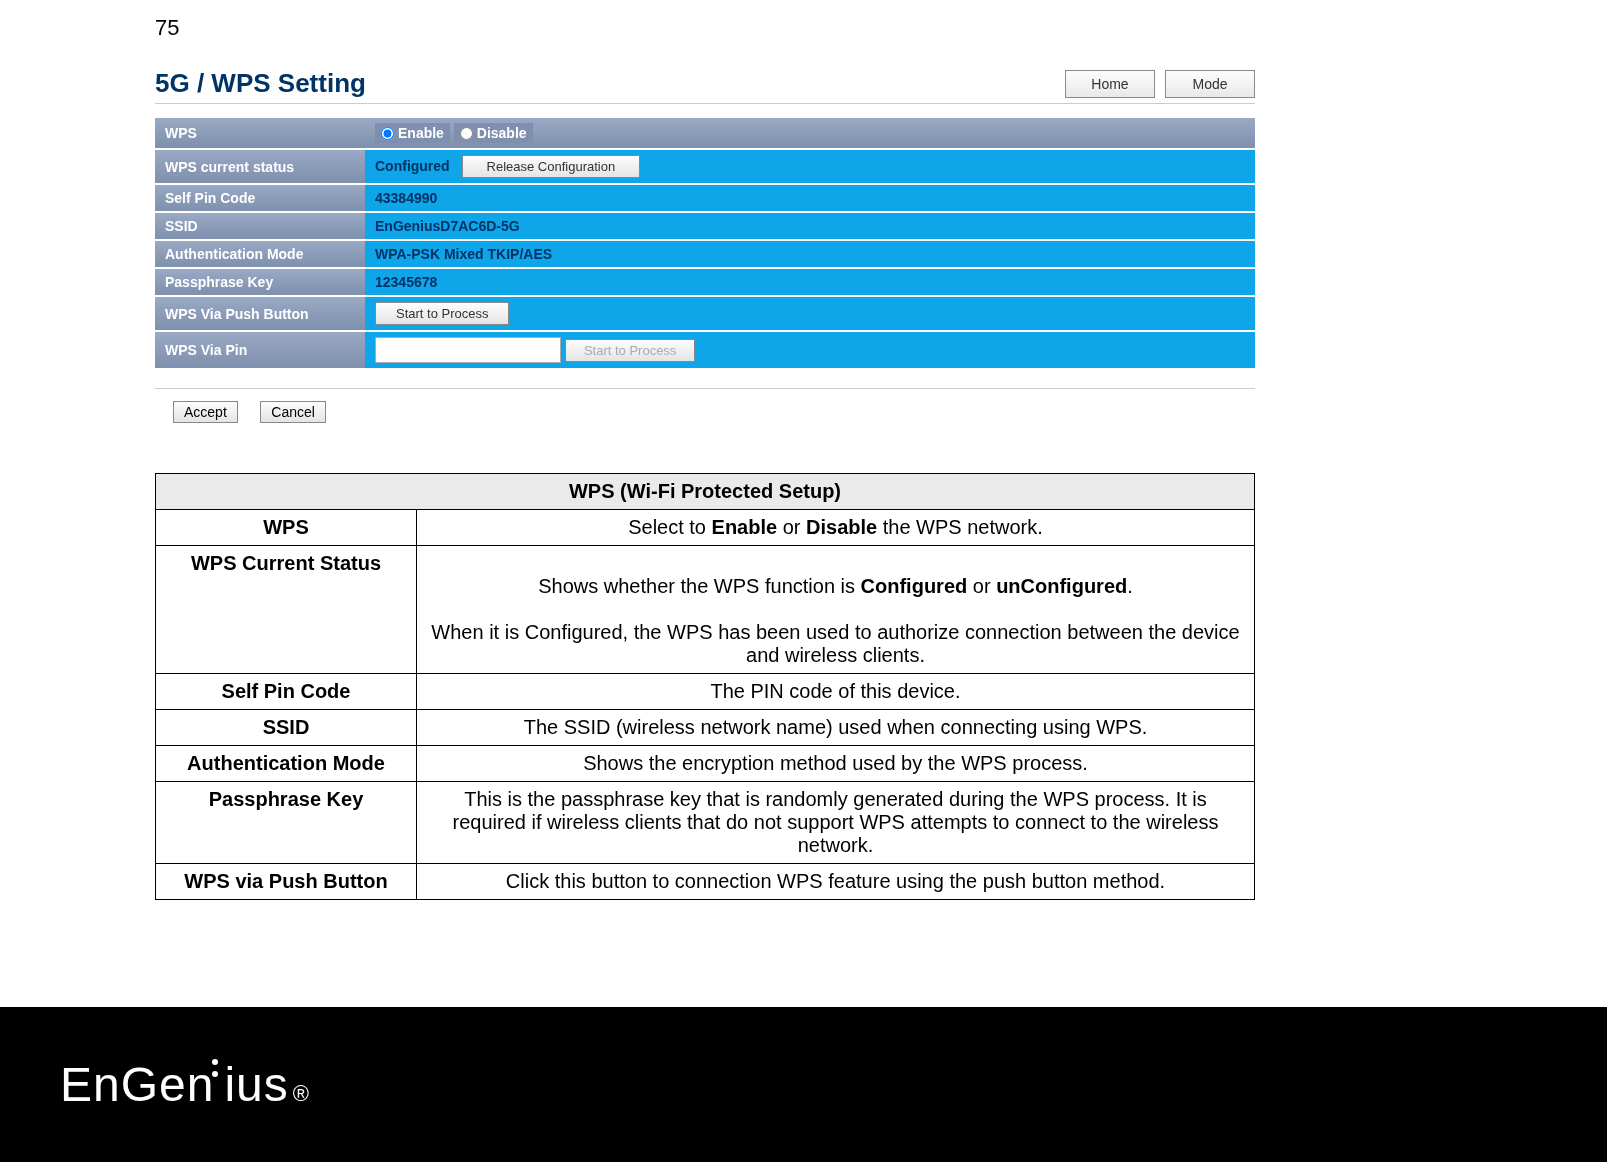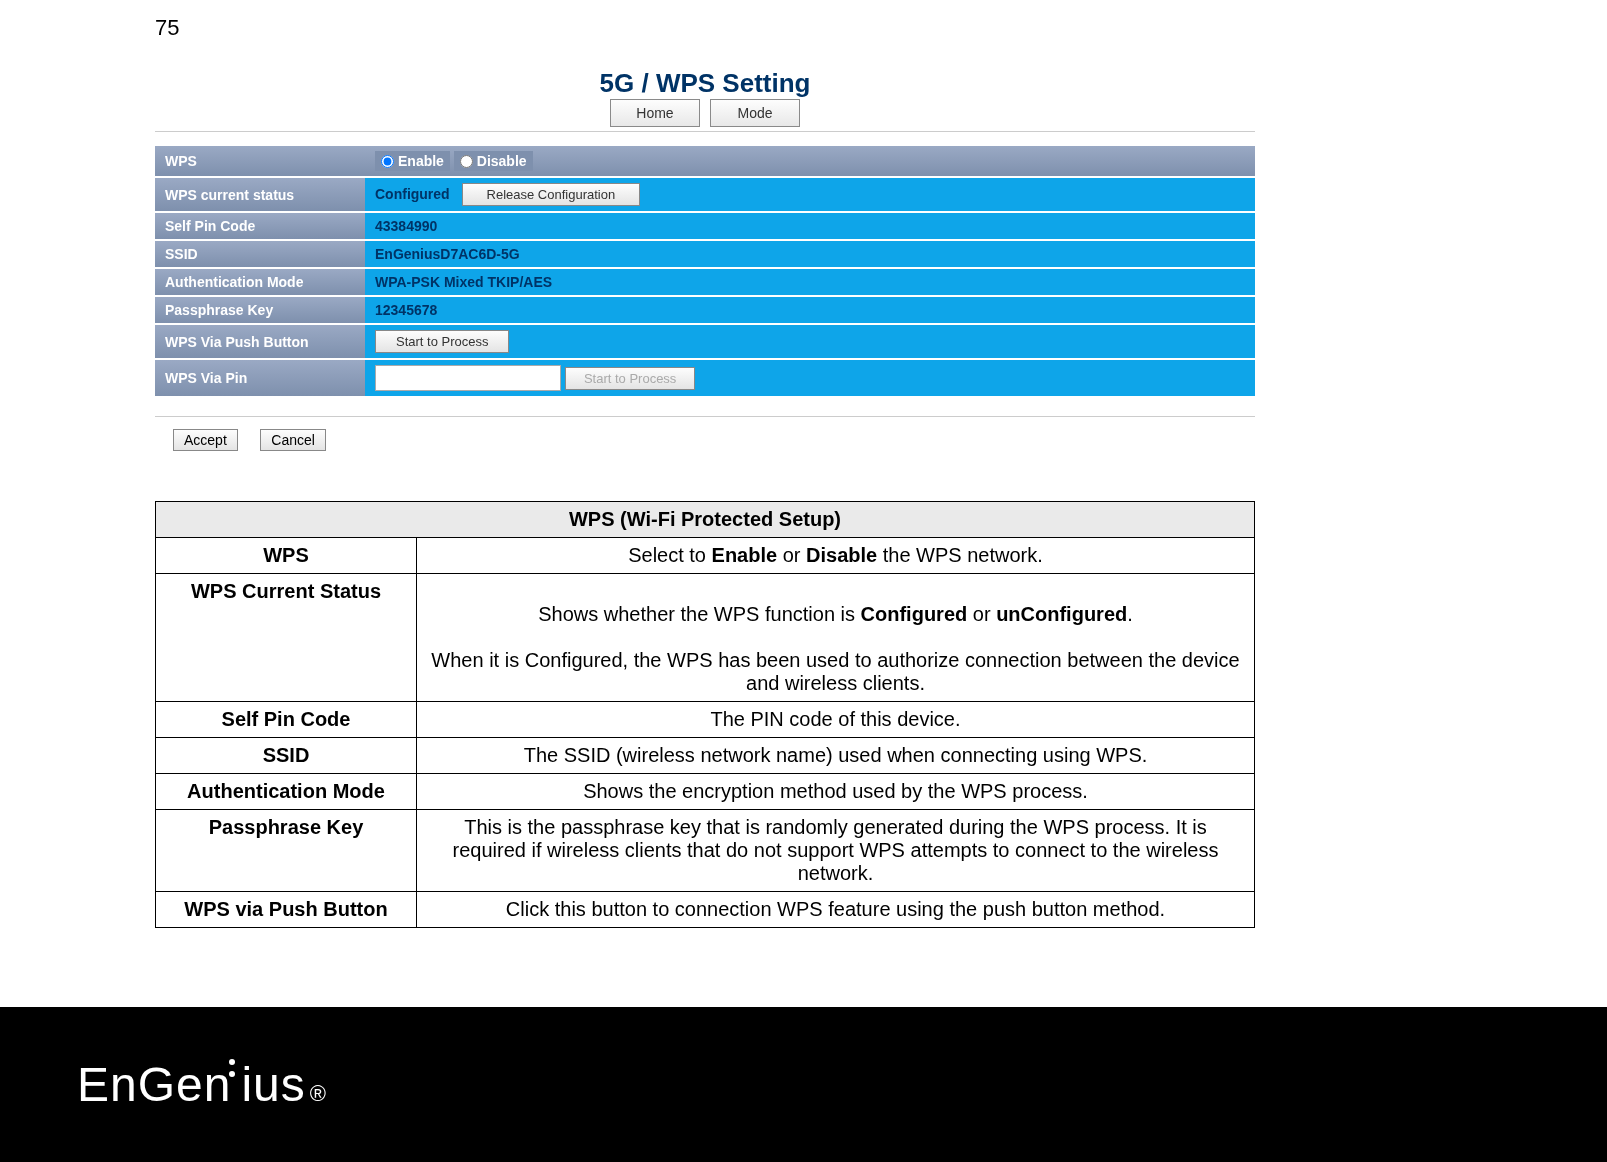--- a/index.html
+++ b/index.html
@@ -26,21 +26,20 @@
     position: absolute;
     top: 60px;
     left: 155px;
     width: 1100px;
   }
   .panel-header {
     display: flex;
     justify-content: space-between;
     align-items: center;
     padding: 8px 0 4px 0;
-    flex-direction: column;
   }
   .panel-title {
     font-size: 26px;
     font-weight: bold;
     color: #003366;
     font-family: Verdana, Arial, sans-serif;
   }
   .top-buttons {
     display: flex;
     gap: 10px;
@@ -163,21 +162,20 @@
     box-sizing: border-box;
   }
   .logo {
     color: #fff;
     font-size: 48px;
     font-weight: normal;
     font-family: Arial, sans-serif;
     letter-spacing: 1px;
     display: flex;
     align-items: baseline;
-    margin-left: 17px;
   }
   .logo .reg {
     font-size: 22px;
     vertical-align: super;
     margin-left: 4px;
   }
   .logo-dots {
     display:inline-block;
     position: relative;
     width: 10px;

